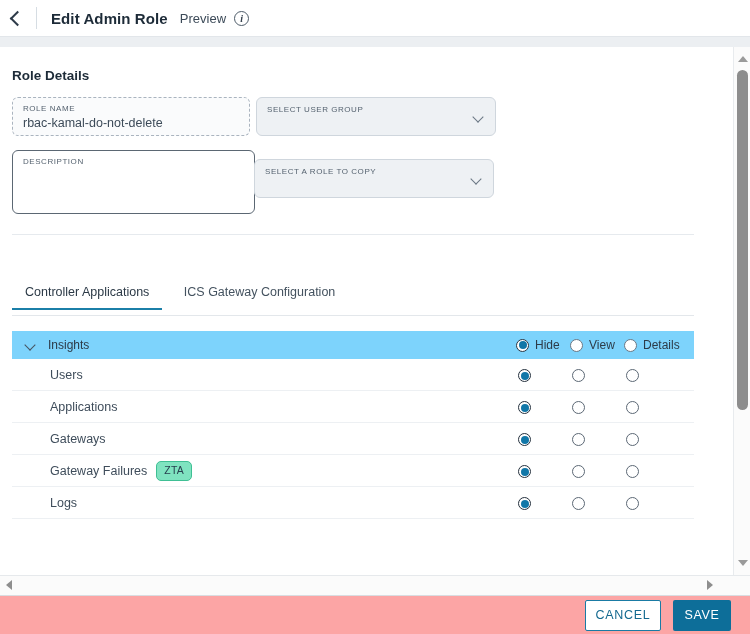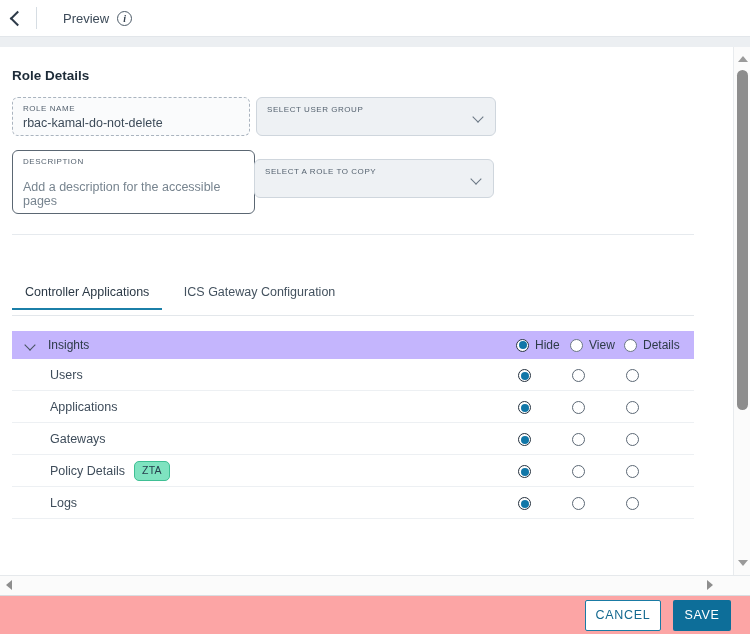--- a/index.html
+++ b/index.html
@@ -100,21 +100,21 @@
   .tab.active { color: #2b3946; }
   .tab.active::after {
     content: ""; position: absolute; left: -13px; right: -13px; bottom: 0;
     height: 2.5px; background: #1b7fa8;
   }
   #tabs-rule { position: absolute; top: 268px; left: 12px; width: 682px; height: 1px; background: #e3e7eb; }
 
   
   .ptable { position: absolute; top: 284px; left: 12px; width: 682px; }
   .phead {
-    position: relative; height: 28px; background: #c4b5fd;
+    position: relative; height: 28px; background: #7dd3fc;
     display: flex; align-items: center;
   }
   .pcaret { width: 10px; height: 10px; margin-left: 14px; position: relative; }
   .pcaret::after {
     content: ""; position: absolute; left: 0; top: 1px;
     width: 7px; height: 7px;
     border-right: 1.6px solid #46535f; border-bottom: 1.6px solid #46535f;
     transform: rotate(45deg);
   }
   .phead-label { font-size: 12px; color: #2d3b48; margin-left: 12px; }
@@ -222,20 +222,21 @@
 </head>
 <body>
 
 <div id="app">
 
   <div class="header">
     <div class="back-btn">
       <div class="chev-left"></div>
     </div>
     <div class="hdr-divider"></div>
+    <div class="hdr-title">Edit Admin Role</div>
     <div class="hdr-preview">Preview</div>
     <div class="info-icon">i</div>
   </div>
   <div class="hdr-rule"></div>
   <div class="hdr-band"></div>
 
   <div class="body-area">
     <div class="content">
 
       <div class="sec-title" id="sec-role">Role Details</div>
@@ -245,21 +246,20 @@
         <div class="fl-value">rbac-kamal-do-not-delete</div>
       </div>
 
       <div class="field" id="f-usergroup">
         <div class="fl-label">SELECT USER GROUP</div>
         <div class="chev-down"></div>
       </div>
 
       <div class="field" id="f-description">
         <div class="fl-label">DESCRIPTION</div>
-        <div class="fl-value">Add a description for the accessible pages</div>
       </div>
 
       <div class="field" id="f-roletocopy">
         <div class="fl-label">SELECT A ROLE TO COPY</div>
         <div class="chev-down"></div>
       </div>
 
       <div class="sec-rule" id="rule-1"></div>
 
 
@@ -316,21 +316,21 @@
                 <span>Gateways</span>
               </div>
               <div class="prow-radios">
                 <span class="rwrap rw-hide"><span class="radio row sel"></span></span>
                 <span class="rwrap rw-view"><span class="radio row"></span></span>
                 <span class="rwrap rw-mod"><span class="radio row"></span></span>
               </div>
             </div>
             <div class="prow">
               <div class="prow-label">
-                <span>Policy Details</span>
+                <span>Gateway Failures</span>
                 <span class="badge">ZTA</span>
               </div>
               <div class="prow-radios">
                 <span class="rwrap rw-hide"><span class="radio row sel"></span></span>
                 <span class="rwrap rw-view"><span class="radio row"></span></span>
                 <span class="rwrap rw-mod"><span class="radio row"></span></span>
               </div>
             </div>
             <div class="prow">
               <div class="prow-label">

